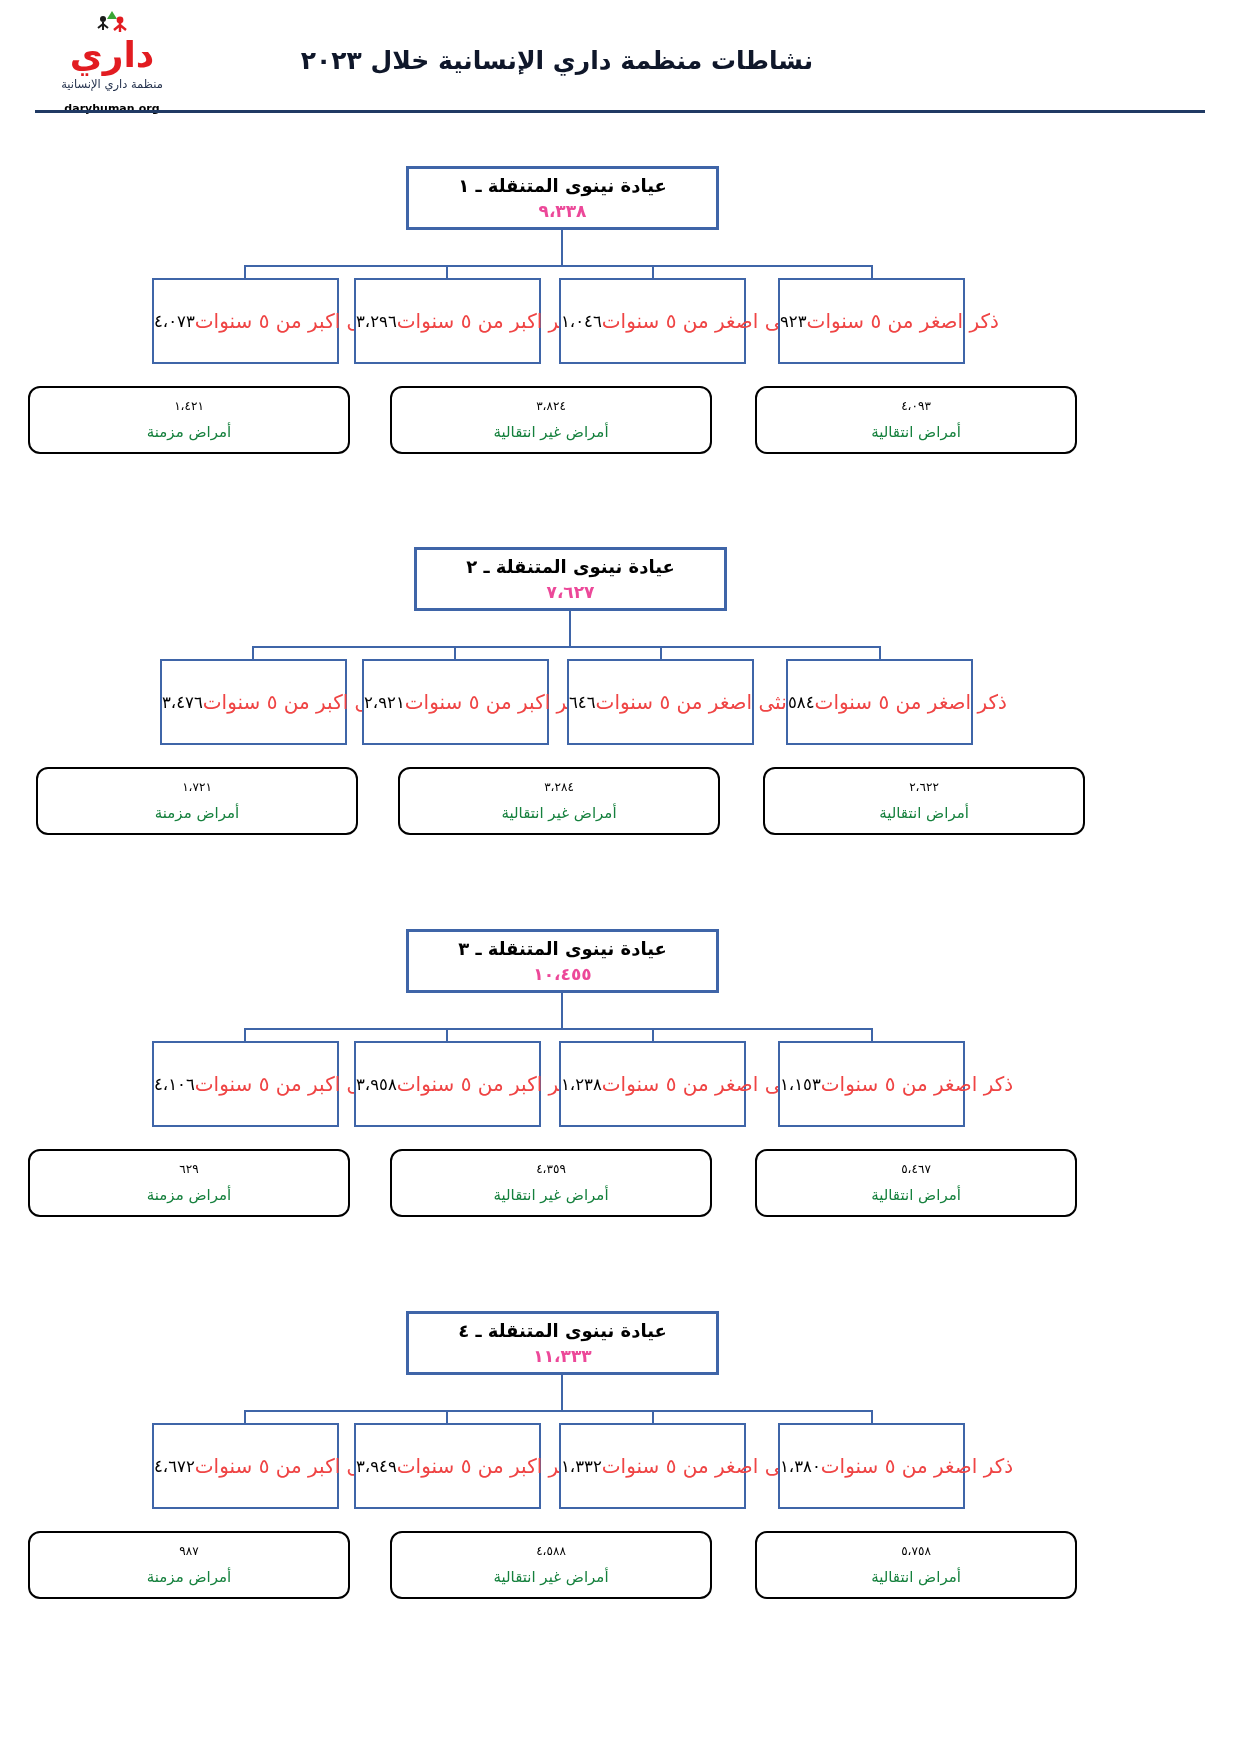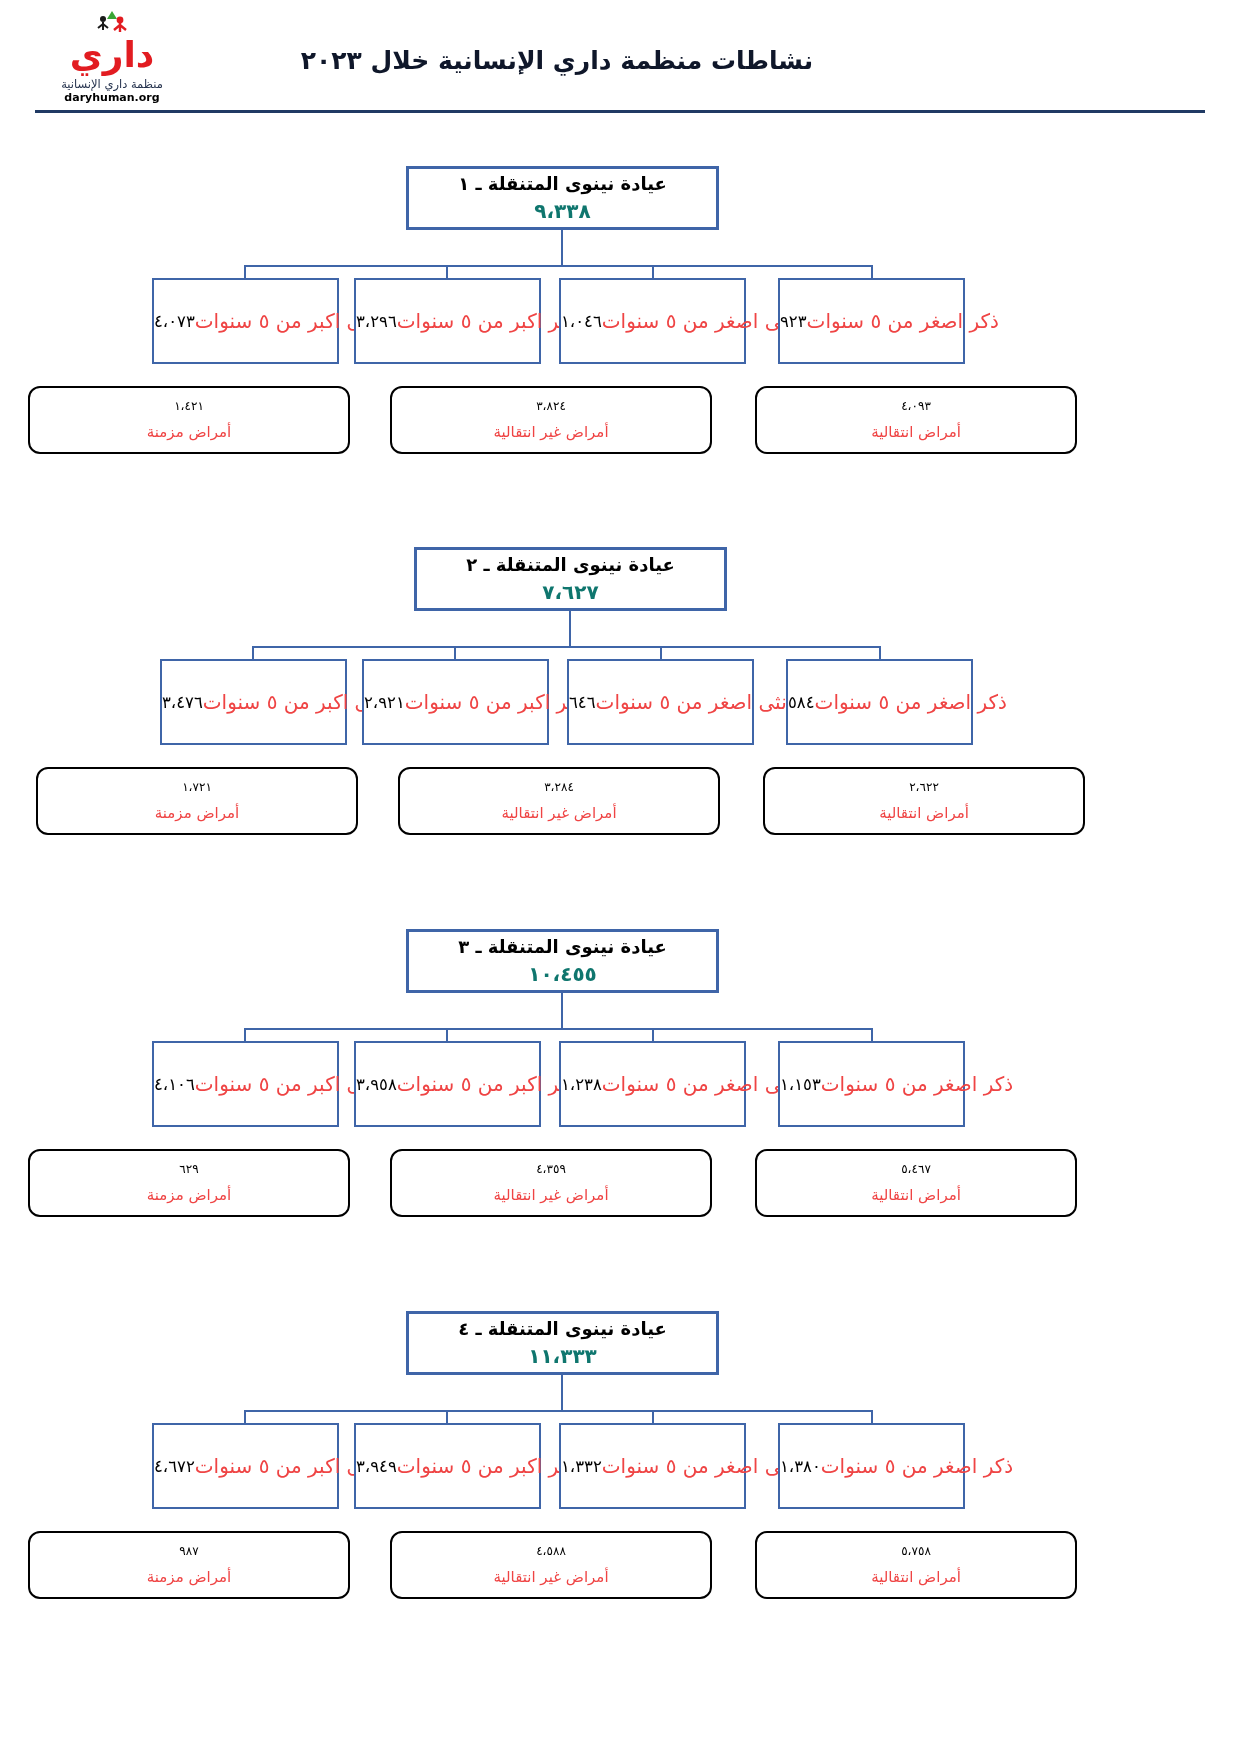--- a/index.html
+++ b/index.html
@@ -7,40 +7,40 @@
   body {
     width:1240px; height:1755px; background:#ffffff;
     font-family:"DejaVu Sans", sans-serif; position:relative; overflow:hidden;
   }
 
   
   .logo { position:absolute; left:50px; top:10px; width:124px; text-align:center; }
   .logo-icon { display:block; margin:0 auto; }
   .logo-word { color:#e21c21; font-size:36px; font-weight:bold; line-height:1.05; }
   .logo-org  { font-size:11.5px; color:#27344f; margin-top:3px; white-space:nowrap; }
-  .logo-url  { font-size:11px; color:#000; font-weight:bold; margin-top:0; }
+  .logo-url  { font-size:11px; color:#000; font-weight:bold; margin-top:11px; }
 
   .page-title {
     position:absolute; top:46px; left:0; width:1114px; text-align:center;
     color:#0f172a; font-weight:bold; font-size:25px;
   }
 
   .divider { position:absolute; top:110px; left:35px; width:1170px; height:3px; background:#203a64; }
 
   
   .chart { position:absolute; left:10px; width:1240px; height:288px; }
   .chart.pos1{ top:166px; } .chart.pos2{ top:547px;margin-left:8px; } .chart.pos3{ top:929px;padding-left:24px; } .chart.pos4{ top:1311px; }
 
   .root-box {
     position:absolute; left:396px; top:0; width:313px; height:64px;
     border:3px solid #3f65a8; background:#fff;
     display:flex; flex-direction:column; justify-content:space-evenly; align-items:center;
   }
   .root-title { font-weight:bold; font-size:18px; color:#000; }
-  .root-total { font-weight:bold; font-size:20px; color:#0f766e; letter-spacing:2px; }
+  .root-total { font-weight:bold; font-size:17px; color:#ec4899; letter-spacing:2px; }
 
   .conn { position:absolute; background:#3f65a8; }
   .stub-root { left:551px; top:64px; width:2px; height:36px; }
   .rail      { left:234px; top:99px; width:629px; height:2px; }
   .stub      { top:100px; width:2px; height:12px; }
   .stub.p1{left:234px} .stub.p2{left:436px} .stub.p3{left:642px} .stub.p4{left:861px}
 
   .child-box {
     position:absolute; top:112px; width:187px; height:86px;
     border:2.5px solid #3f65a8; background:#fff;
@@ -50,21 +50,21 @@
   .child-box .lbl { font-size:20px; color:#ef4444; white-space:nowrap; }
   .cb1{left:142px} .cb2{left:344px} .cb3{left:549px} .cb4{left:768px}
 
   .disease-box {
     position:absolute; top:220px; width:322px; height:68px;
     border:2.5px solid #000; border-radius:12px; background:#fff;
     display:flex; flex-direction:column; justify-content:space-evenly; align-items:center;
   }
   .db1{left:18px} .db2{left:380px} .db3{left:745px}
   .disease-box .num { font-size:12px; color:#000; letter-spacing:1.5px; }
-  .disease-box .lbl { font-size:15px; color:#ef4444; }
+  .disease-box .lbl { font-size:15px; color:#15803d; }
 </style>
 </head>
 <body>
 
 <div class="logo">
   <svg class="logo-icon" width="44" height="26" viewBox="0 0 44 26">
     <polygon points="22,1 27,9 17,9" fill="#3aa535"></polygon>
     <circle cx="13" cy="9" r="3" fill="#1a1a1a"></circle>
     <path d="M13 12 L13 20 M13 14 L8 18 M13 14 L18 18" stroke="#1a1a1a" stroke-width="2" fill="none"></path>
     <circle cx="30" cy="10" r="3.4" fill="#e21c21"></circle>

